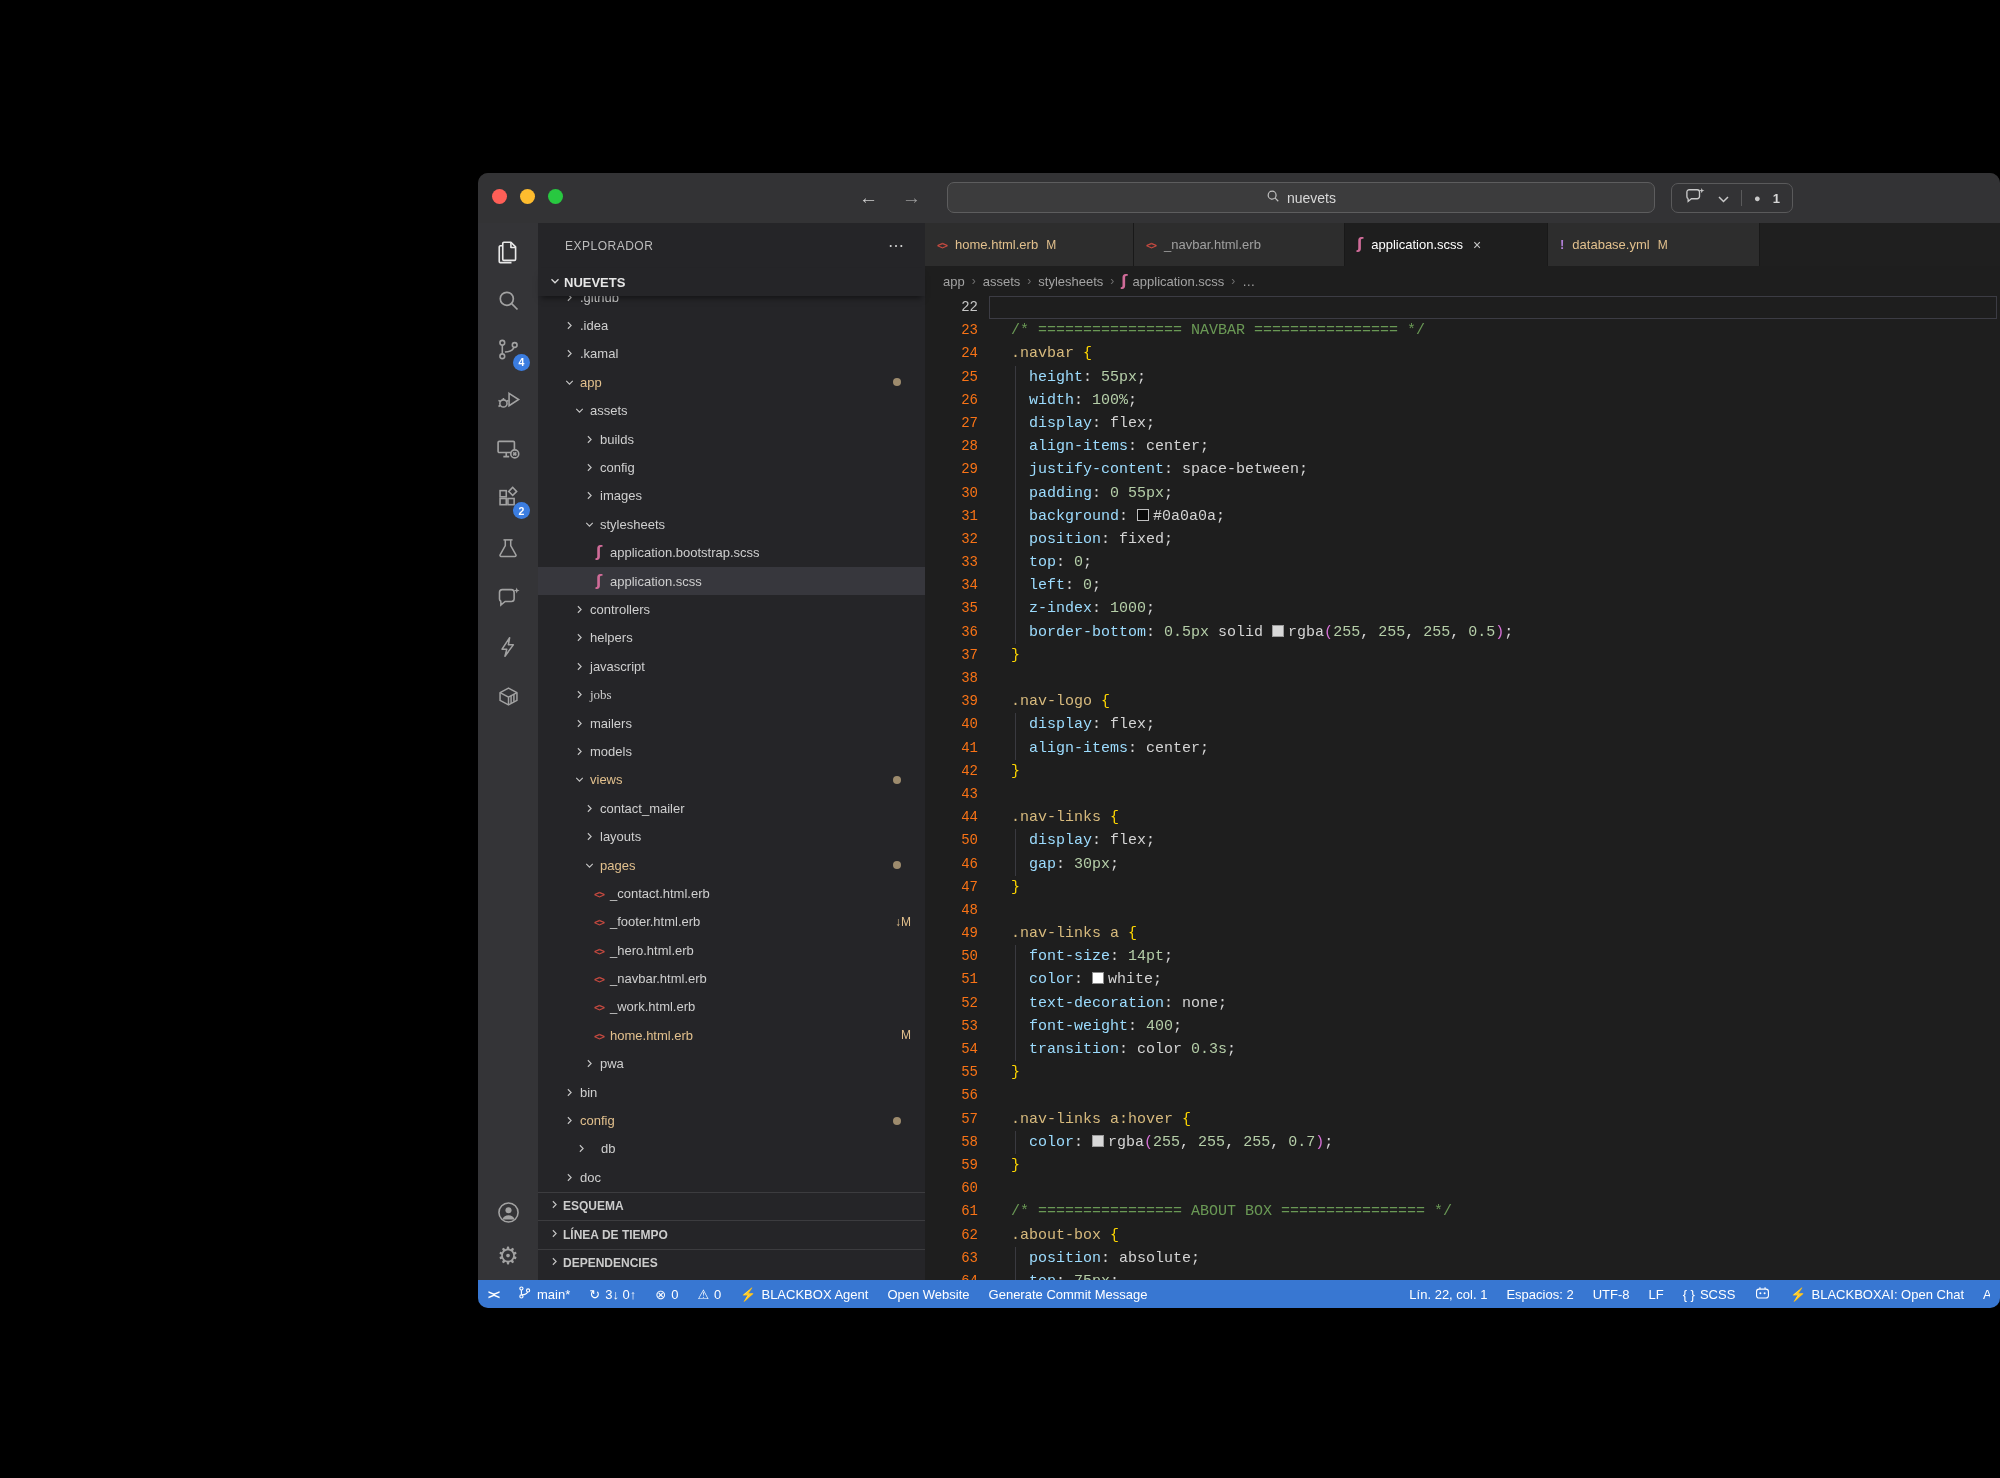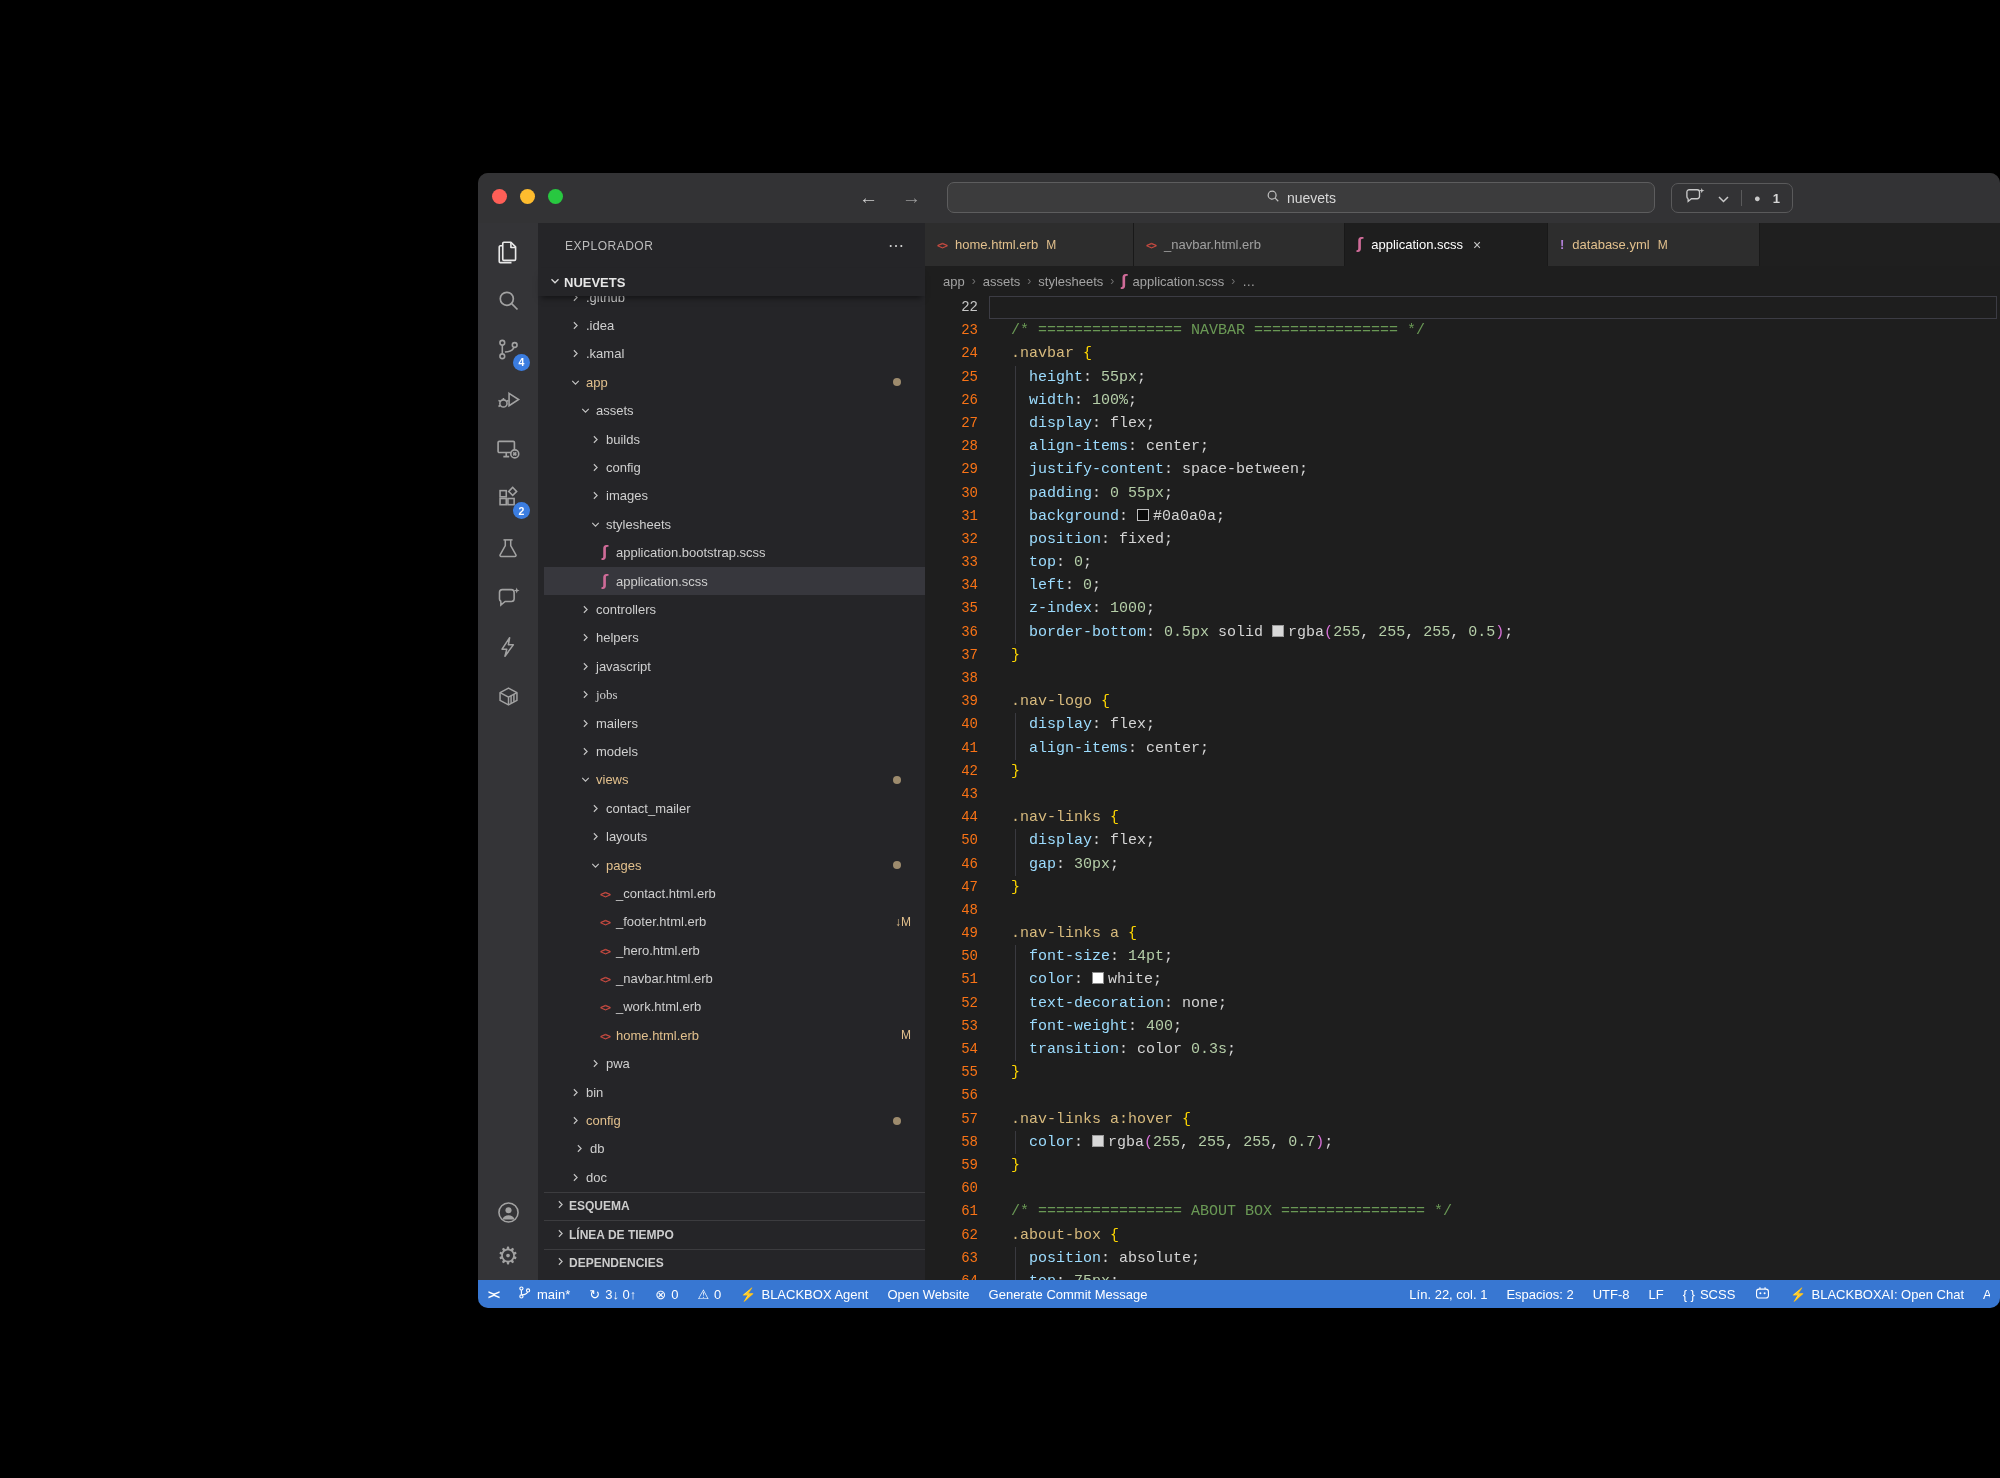--- a/index.html
+++ b/index.html
@@ -28,21 +28,21 @@
   .act-badge{position:absolute;right:2px;bottom:4px;min-width:17px;height:17px;border-radius:9px;background:#3b7de0;color:#fff;font-size:10.5px;font-weight:700;display:flex;align-items:center;justify-content:center;}
   .act-bottom{margin-top:auto;display:flex;flex-direction:column;gap:18px;align-items:center;}
   .gearglyph{font-size:24px;color:#a2a2a2;line-height:1;}
 
   
   .sidebar{width:387px;background:#252528;flex:0 0 auto;display:flex;flex-direction:column;position:relative;}
   .sb-header{height:45px;display:flex;align-items:center;padding:0 20px 0 27px;color:#bcbcbc;font-size:12px;letter-spacing:.5px;flex:0 0 auto;justify-content:space-between;}
   .sb-more{color:#cccccc;font-size:16px;letter-spacing:1px;}
   .proj-row{height:28px;display:flex;align-items:center;padding-left:10px;gap:2px;color:#e6e6e6;font-weight:700;font-size:13px;flex:0 0 auto;position:relative;z-index:3;box-shadow:0 5px 6px -3px rgba(0,0,0,.5);}
   .tree-viewport{flex:1 1 auto;overflow:hidden;position:relative;}
-  .tree-scroll{margin-top:-13px;margin-left:6px;}
+  .tree-scroll{margin-top:-13px;}
   .tree-row{height:28.4px;display:flex;align-items:center;position:relative;font-size:13px;color:#cfcfcf;}
   .tree-row.selected{background:#37373d;}
   .tree-row .chevbox{width:18px;height:18px;display:flex;align-items:center;justify-content:center;flex:0 0 auto;}
   .tree-row .fileicon{width:18px;text-align:center;flex:0 0 auto;}
   .tree-row .lbl{margin-left:2px;white-space:nowrap;}
   .tree-row .lbl.gold{color:#e2c08d;}
   .tree-row .gitdot{position:absolute;right:24px;top:50%;transform:translate(0,-50%);width:8px;height:8px;border-radius:50%;background:#9d8b6d;}
   .tree-row .gitbadge{position:absolute;right:14px;top:50%;transform:translate(0,-50%);color:#e2c08d;font-size:12px;}
   .erbicon{font-family:"DejaVu Sans Mono",monospace;font-size:10px;font-weight:700;color:#c74a40;letter-spacing:-1px;}
   .scssicon{font-family:"DejaVu Sans",sans-serif;font-size:15px;font-weight:700;color:#cf6b98;line-height:1;}
@@ -431,21 +431,21 @@
             </div>
             <div class="tree-row" style="padding-left: 22px;">
               <span class="chevbox">
                 <svg width="13" height="13" viewBox="0 0 16 16" style="">
                   <path d="M6 4l4 4-4 4" stroke="#c5c5c5" stroke-width="1.4" fill="none"></path>
                 </svg>
               </span>
               <span class="lbl gold">config</span>
               <span class="gitdot"></span>
             </div>
-            <div class="tree-row" style="padding-left: 26px;">
+            <div class="tree-row" style="padding-left: 34px; gap: 9px;">
               <span class="chevbox">
                 <svg width="13" height="13" viewBox="0 0 16 16" style="">
                   <path d="M6 4l4 4-4 4" stroke="#c5c5c5" stroke-width="1.4" fill="none"></path>
                 </svg>
               </span>
               <span class="lbl">db</span>
             </div>
             <div class="tree-row" style="padding-left: 22px;">
               <span class="chevbox">
                 <svg width="13" height="13" viewBox="0 0 16 16" style="">

